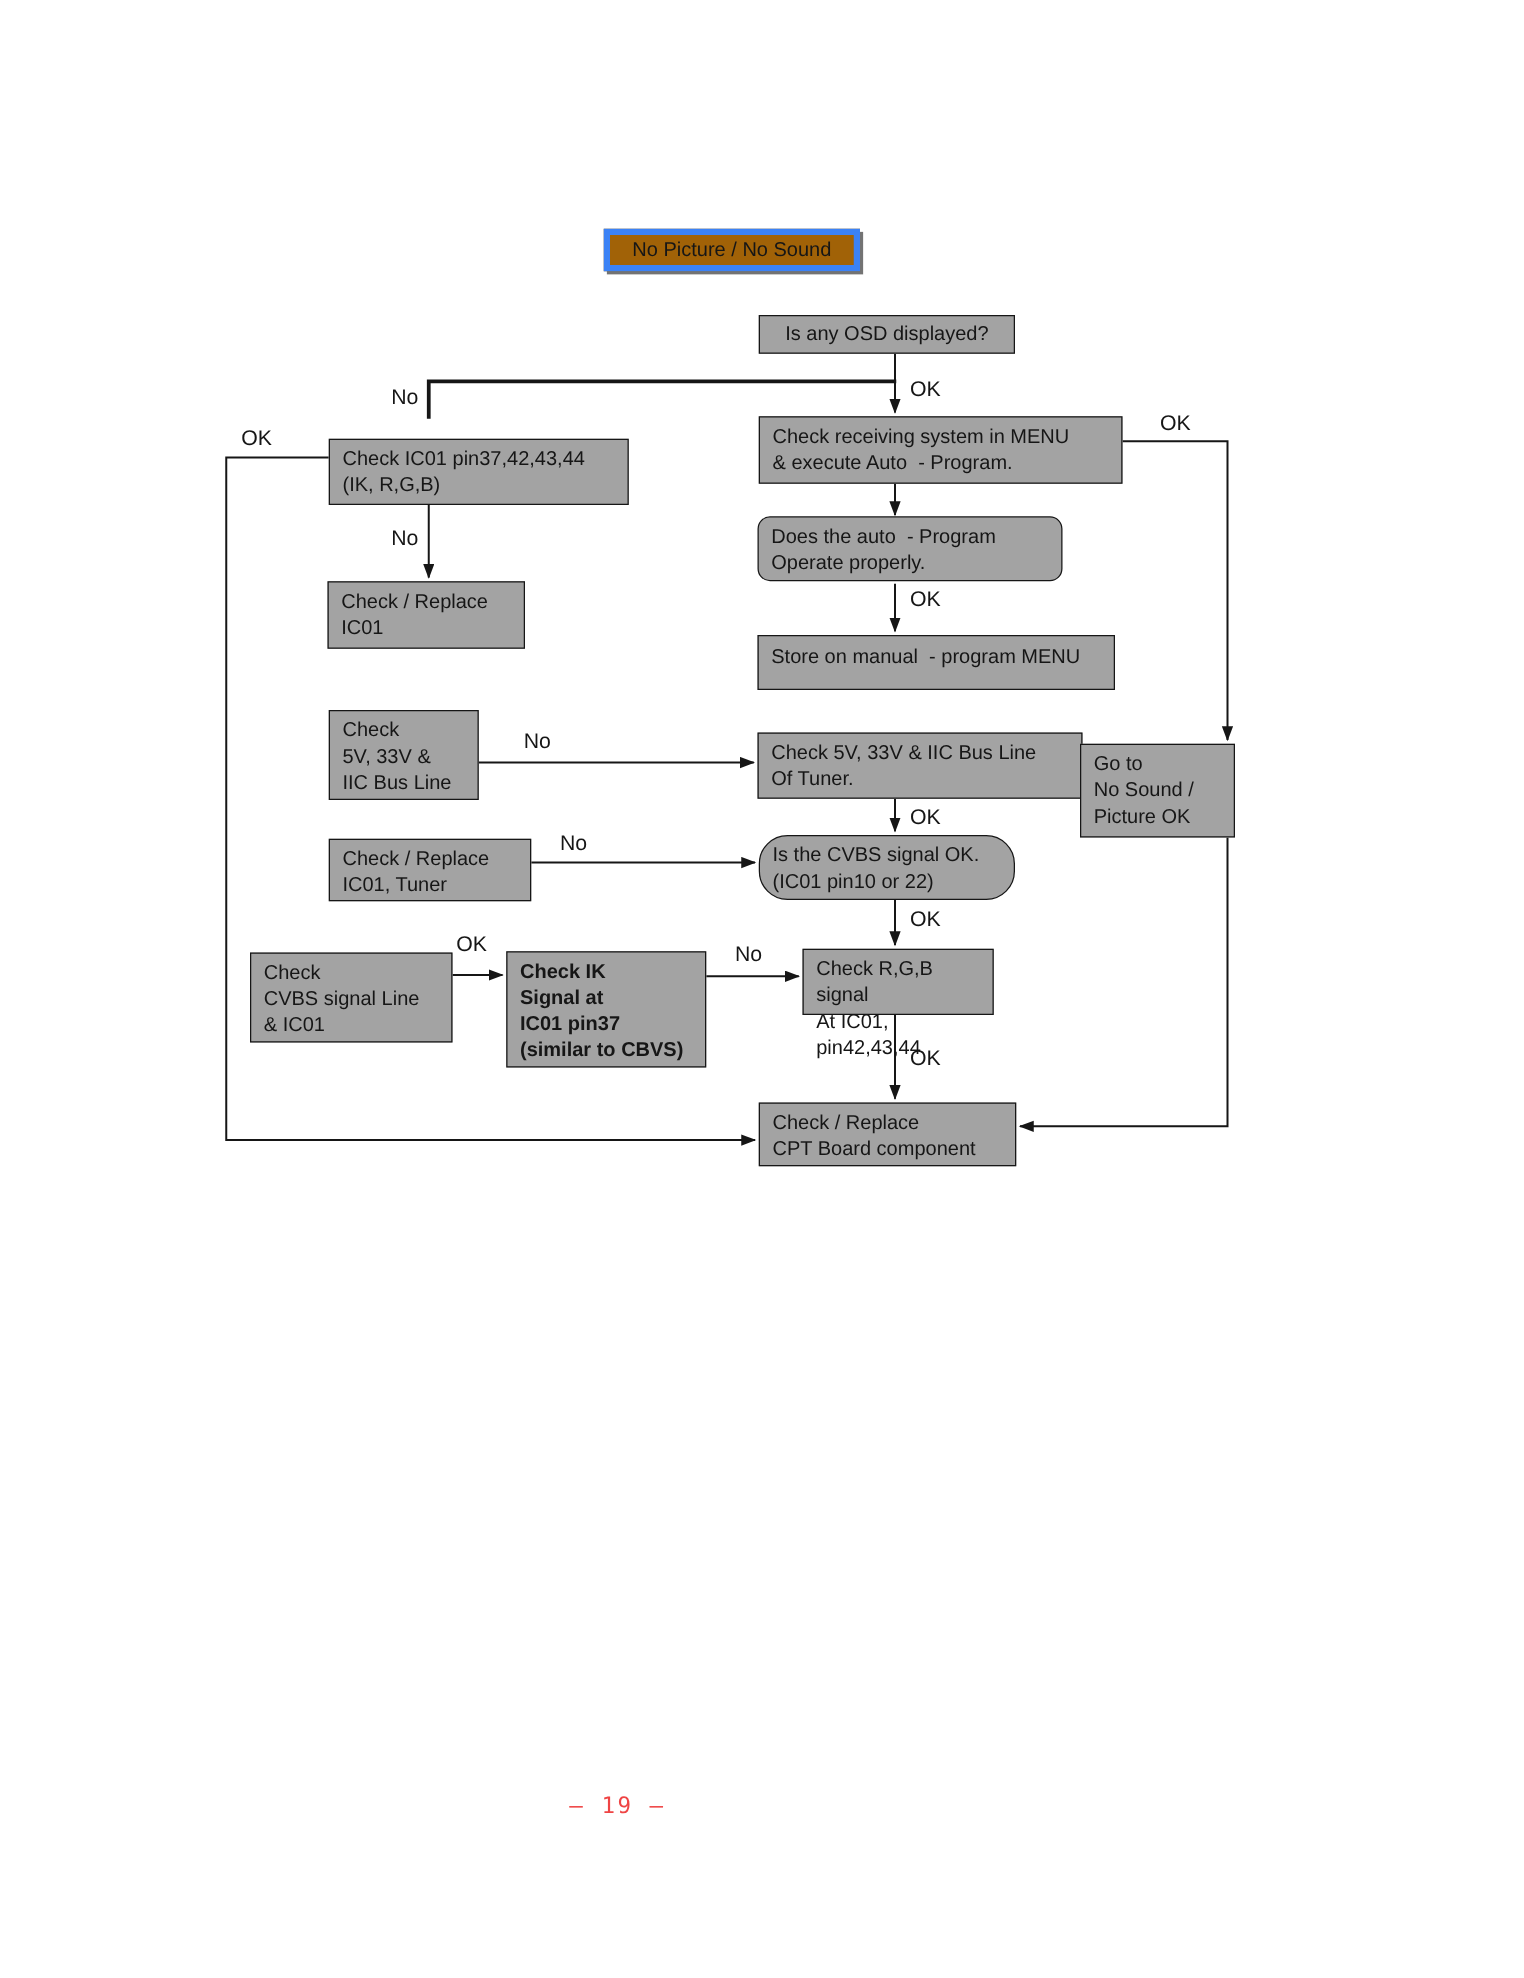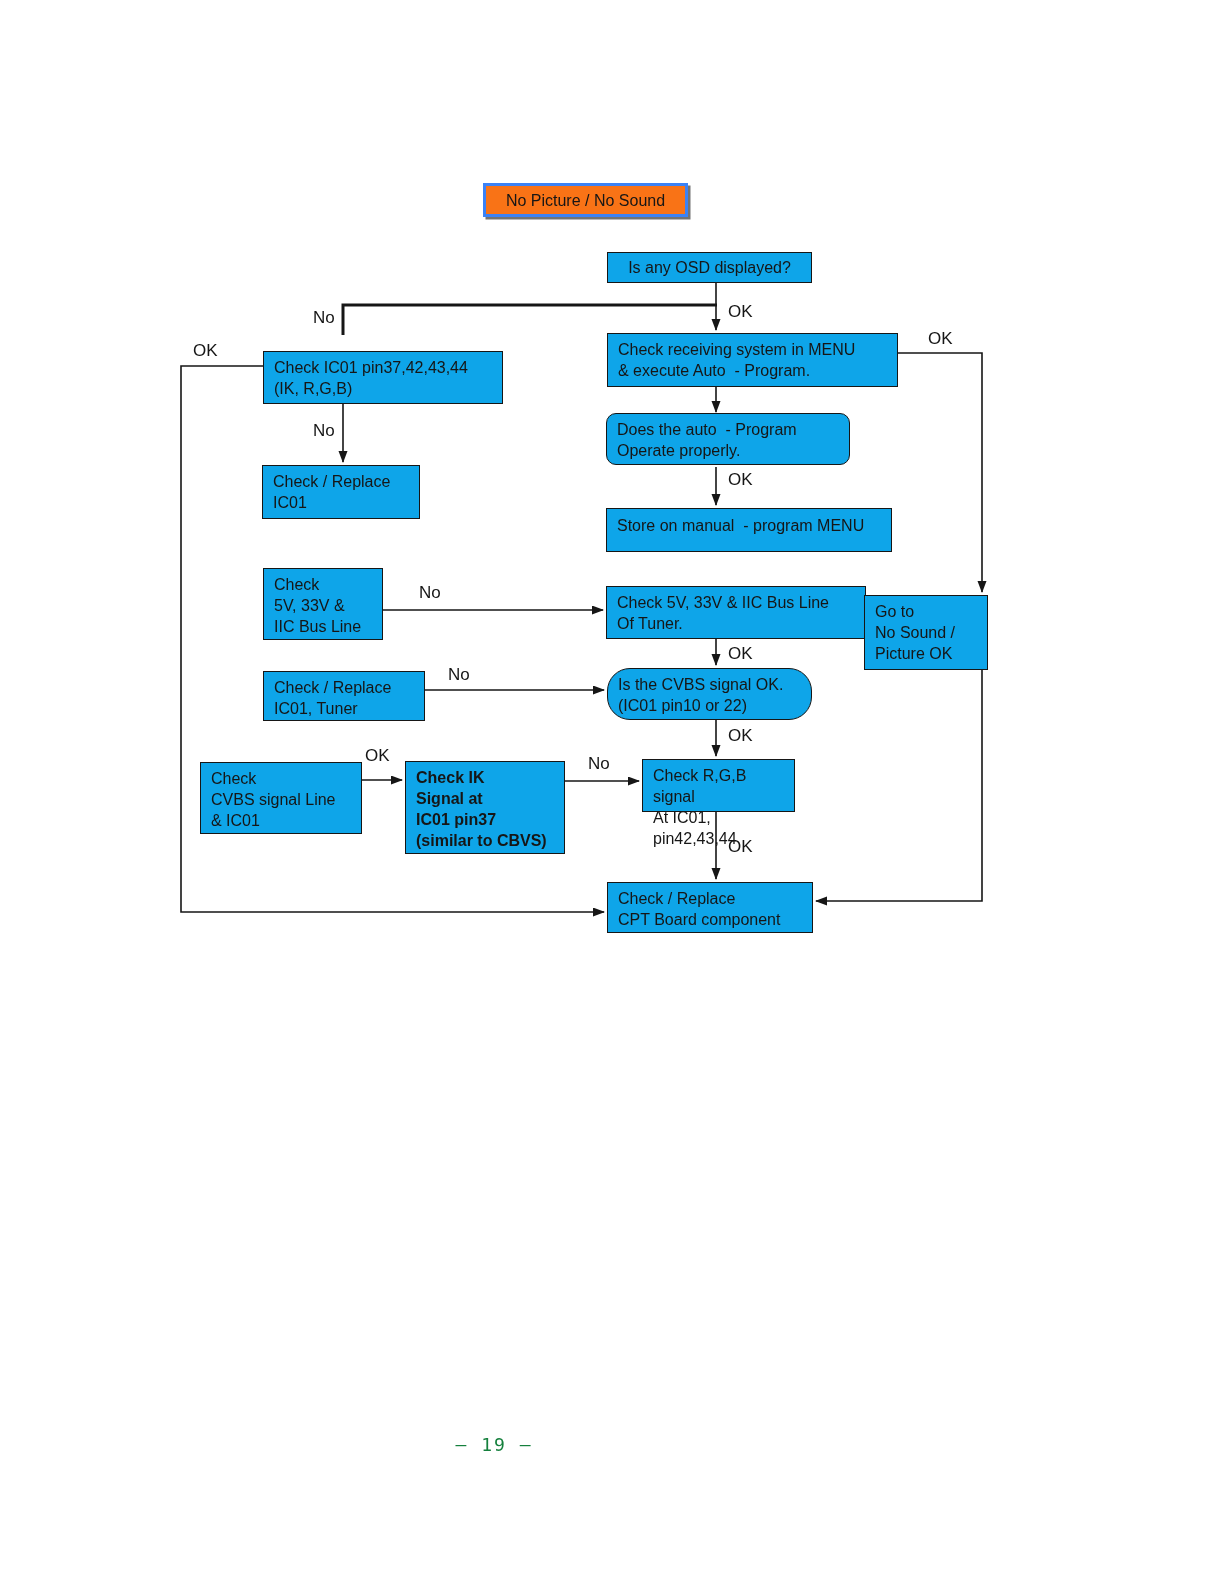--- a/index.html
+++ b/index.html
@@ -13,55 +13,55 @@
   }
   svg.connectors {
     position: absolute;
     left: 0; top: 0;
     width: 1219px; height: 1582px;
   }
   .node {
     position: absolute;
     box-sizing: border-box;
     border: 1.6px solid #161616;
-    background: #0ea5e9;
+    background: #a3a3a3;
     font-size: 16px;
     line-height: 21px;
     white-space: pre-line;
     padding: 5px 8px 0 10px;
   }
   .node.centered {
     text-align: center;
     padding: 0;
     display: flex;
     align-items: center;
     justify-content: center;
   }
   .node.start {
-    border: 3px solid #3b82f6;
-    background: #f97316;
+    border: 5px solid #3b82f6;
+    background: #a16207;
     box-shadow: 2.5px 2.5px 0 rgba(0,0,0,0.55);
     font-size: 16px;
   }
   .lbl {
     position: absolute;
     font-size: 17px;
     line-height: 19px;
     white-space: nowrap;
   }
   .pageno {
     position: absolute;
     left: 0;
     top: 1434px;
     width: 988px;
     text-align: center;
     font-family: "DejaVu Sans Mono", monospace;
     font-size: 18px;
     letter-spacing: 2px;
-    color: #15803d;
+    color: #ef4444;
   }
 </style>
 </head>
 <body>
 
 <div class="canvas">
 
   <svg class="connectors" viewBox="0 0 1219 1582" xmlns="http://www.w3.org/2000/svg">
     <defs>
       <marker id="ah" markerWidth="13" markerHeight="10" refX="11" refY="4.5" orient="auto" markerUnits="userSpaceOnUse">

